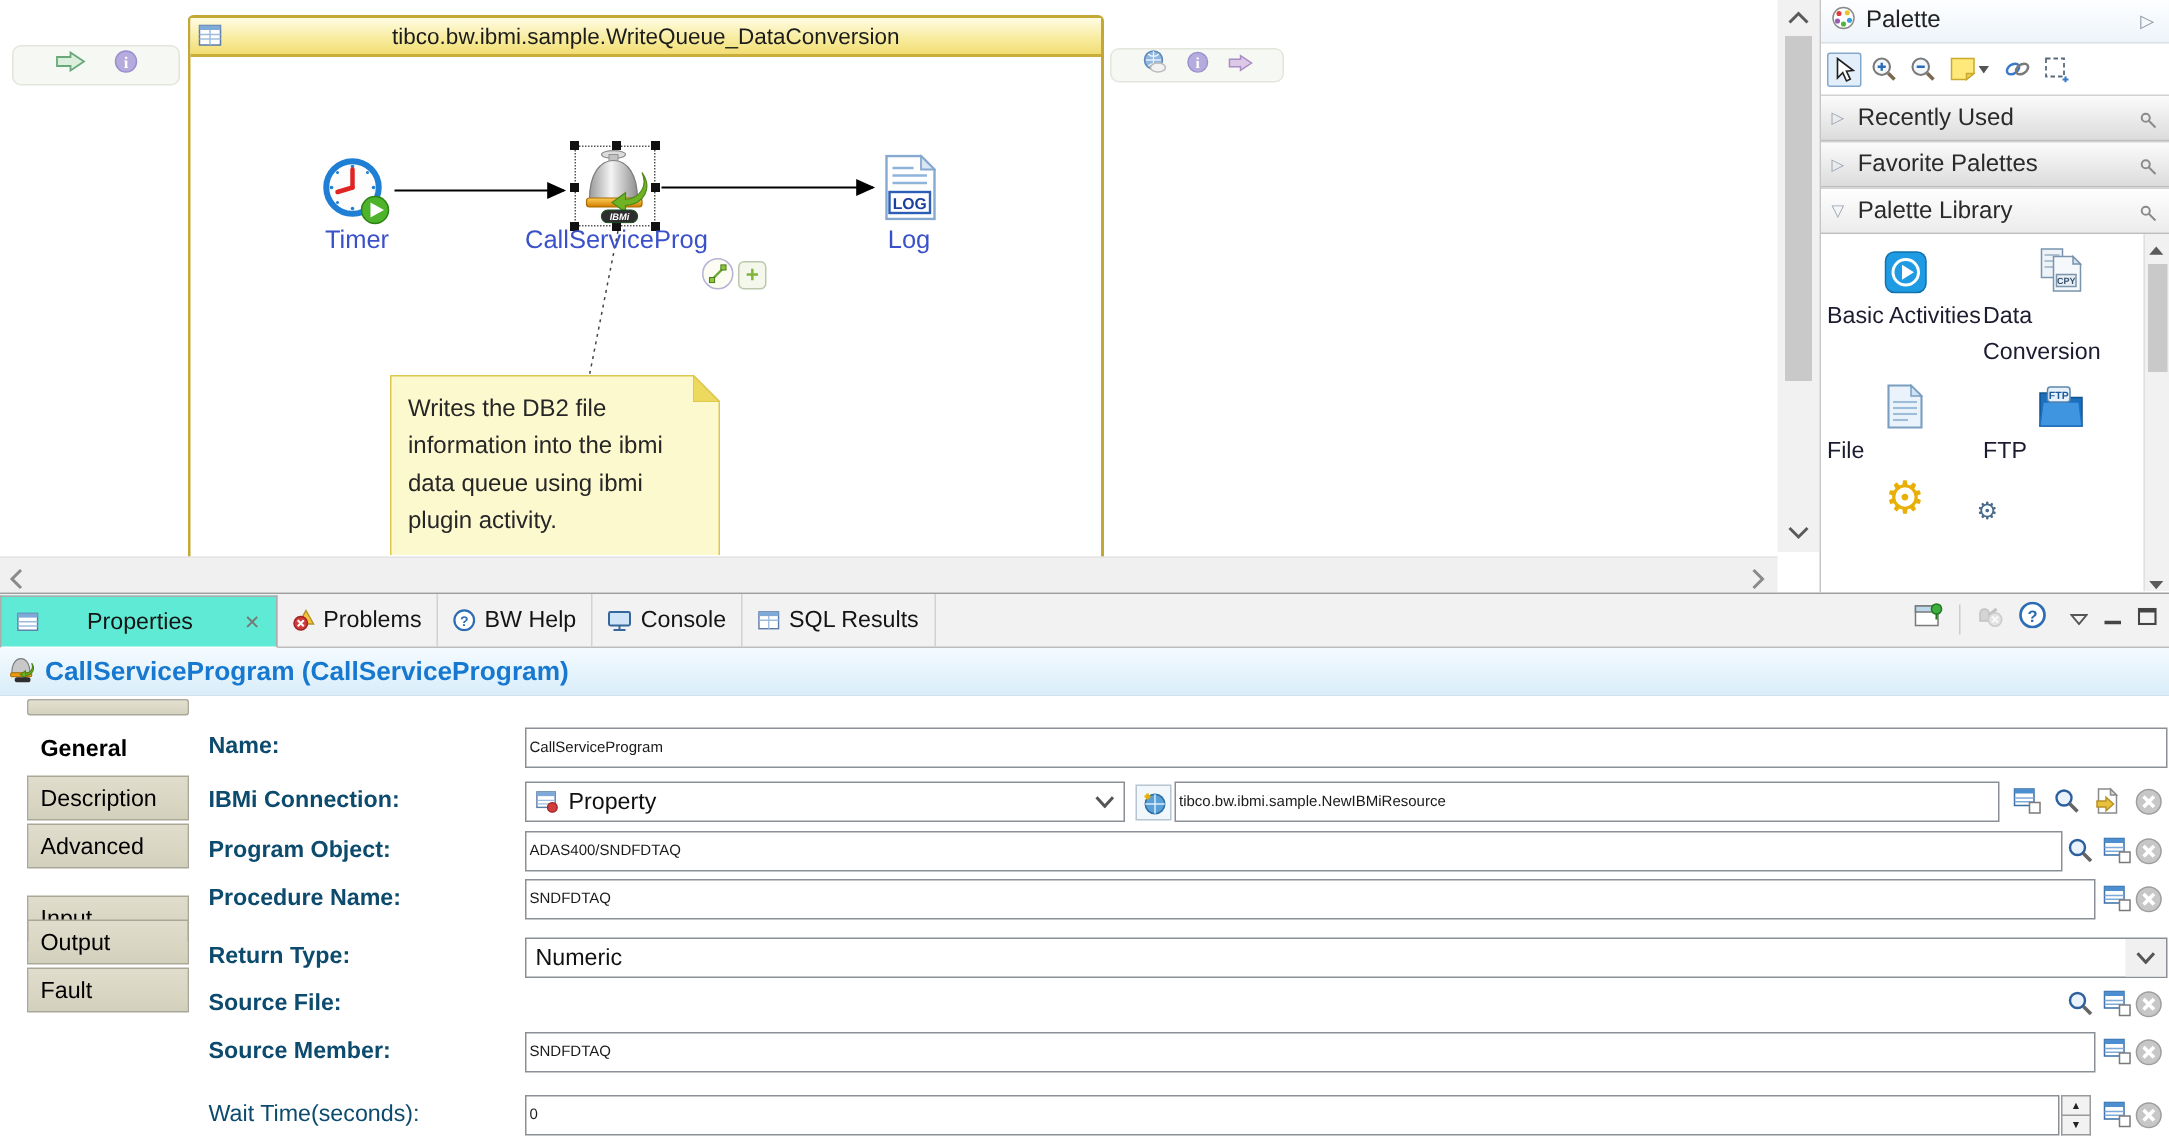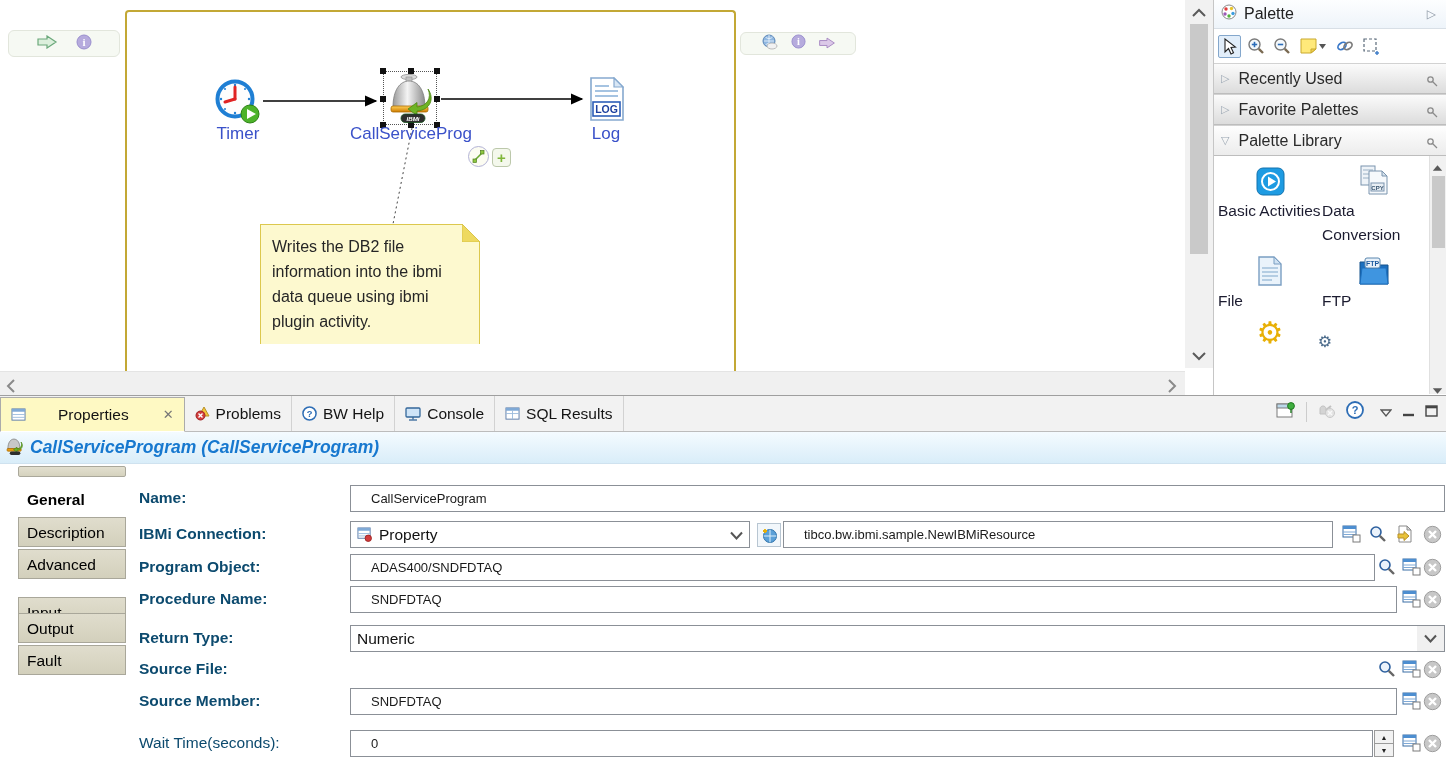--- a/index.html
+++ b/index.html
@@ -65,40 +65,40 @@
   .pscroll { position:absolute; right:0; top:0; width:17px; height:238px; background:#f1f1f1; border-left:1px solid #e0e0e0; }
   .pscroll .thumb { position:absolute; left:2px; top:20px; width:13px; height:72px; background:#c9c9c9; }
   .pcell { position:absolute; width:104px; text-align:left; color:#1c1c30; font-size:15.5px; line-height:24px; }
   .pcell .picon { height:34px; display:flex; align-items:flex-end; justify-content:center; margin-bottom:3px; }
 
   
   .bottom { position:absolute; left:0; top:395px; width:1446px; height:368px; border-top:1px solid #9f9f9f; background:#fff; }
   .tabbar { position:relative; height:36px; background:#f2f2f2; border-bottom:1px solid #bcbcbc; display:flex; align-items:flex-end; }
   .tab { display:flex; align-items:center; gap:6px; height:35px; padding:0 10px; font-size:15.5px; color:#141414;
     border-right:1px solid #d2d2d2; }
-  .tab.active { background:#fef9c3; border:1px solid #ababab; border-bottom:1px solid #fff; margin-bottom:-1px;gap:32px; }
+  .tab.active { background:#5eead4; border:1px solid #ababab; border-bottom:1px solid #fff; margin-bottom:-1px;gap:32px; }
   .tab .close { color:#777; font-size:13px; margin-left:2px; }
   .tabbar-right { position:absolute; right:8px; top:5px; display:flex; align-items:center; gap:10px; }
   .tb-divider { width:1px; height:20px; background:#ccc; }
 
-  .props-header { height:32px; background:linear-gradient(180deg,#f4fbff,#d9edf9); display:flex; align-items:center; gap:7px; padding-left:6px; border-bottom:1px solid #cfe2ef;font-style:italic; }
+  .props-header { height:32px; background:linear-gradient(180deg,#f4fbff,#d9edf9); display:flex; align-items:center; gap:7px; padding-left:6px; border-bottom:1px solid #cfe2ef; }
   .props-title { font-size:17.5px; font-weight:bold; color:#1778cf; }
 
   .props-content { position:relative; height:299px; background:#fff;margin-left:17px; }
   .side-stub { position:absolute; left:1px; top:2px; width:108px; height:11px;
     background:linear-gradient(#e3e0d0,#d5d2be); border:1px solid #aaa89b; border-radius:2px; }
   .side-tab { position:absolute; left:1px; width:108px; height:30px; line-height:29px; padding-left:8px;
     font-size:15.5px; color:#000; background:linear-gradient(#e0ddcd,#d3d0bc); border:1px solid #a9a79a; }
   .side-tab.active { background:#fff; border-color:transparent; font-weight:bold; }
 
   .form { position:absolute; left:112px; top:0; right:0; bottom:0; }
   .flabel { position:absolute; left:10px; font-size:15.5px; font-weight:bold; color:#0c4a6e; white-space:nowrap; }
   .flabel.normal { font-weight:normal; }
   .finput { position:absolute; height:27px; border:1px solid #8b9097; background:#fff; font-family:"Liberation Sans",sans-serif;
-    font-size:13px; color:#1a1a1a; padding:0 20px; }
+    font-size:10px; color:#1a1a1a; padding:0 2px; }
   .fcombo { position:absolute; height:27px; border:1px solid #8b9097; background:#fff; display:flex; align-items:center; gap:7px; padding:0 6px; font-size:15.5px; }
   .fcombo .chev { margin-left:auto; }
   .fselect { position:absolute; height:27px; border:1px solid #8b9097; background:#fff; display:flex; align-items:center; padding-left:6px; font-size:15.5px; }
   .fselect .chev-btn { position:absolute; right:0; top:0; width:27px; height:25px; background:#f0f0f0; display:flex; align-items:center; justify-content:center; }
   .ficon { position:absolute; width:20px; height:20px; display:flex; align-items:center; justify-content:center; }
   .spinner { position:absolute; width:20px; height:27px; display:flex; flex-direction:column; }
   .spin-btn { flex:1; border:1px solid #9a9a9a; background:#f2f2f2; font-size:7px; line-height:1; display:flex; align-items:center; justify-content:center; color:#222; }
   .spin-btn + .spin-btn { border-top:none; }
 </style>
 </head>
@@ -137,20 +137,32 @@
           </svg>
       </span>
       <span>
         <svg width="18" height="12" viewBox="0 0 22 14">
             <polygon points="2,4 11,4 11,1 20,7 11,13 11,10 2,10" fill="#dcc9e8" stroke="#a98cc4" stroke-width="1.2"></polygon>
           </svg>
       </span>
     </div>
 
     <div class="frame">
+      <div class="frame-title">
+        <span class="frame-title-icon">
+          <svg width="17" height="17" viewBox="0 0 17 17">
+              <rect x="1" y="1" width="14" height="13" fill="#fff" stroke="#5a7ba8"></rect>
+              <rect x="1" y="1" width="14" height="3" fill="#7fa9d6"></rect>
+              <line x1="1" y1="7" x2="15" y2="7" stroke="#9dbcdd"></line>
+              <line x1="1" y1="10" x2="15" y2="10" stroke="#9dbcdd"></line>
+              <line x1="8" y1="4" x2="8" y2="14" stroke="#9dbcdd"></line>
+            </svg>
+        </span>
+        <span class="frame-title-text">tibco.bw.ibmi.sample.WriteQueue_DataConversion</span>
+      </div>
       <div class="frame-body">
 
         <svg class="conn-svg" width="607" height="332">
           <defs>
             <marker id="arr" markerWidth="10" markerHeight="8" refX="8" refY="4" orient="auto">
               <path d="M0,0 L9,4 L0,8 Z" fill="#000"></path>
             </marker>
           </defs>
           <line x1="136" y1="89" x2="249" y2="89" stroke="#000" stroke-width="1.4" marker-end="url(#arr)"></line>
           <line x1="314" y1="87" x2="455" y2="87" stroke="#000" stroke-width="1.4" marker-end="url(#arr)"></line>

